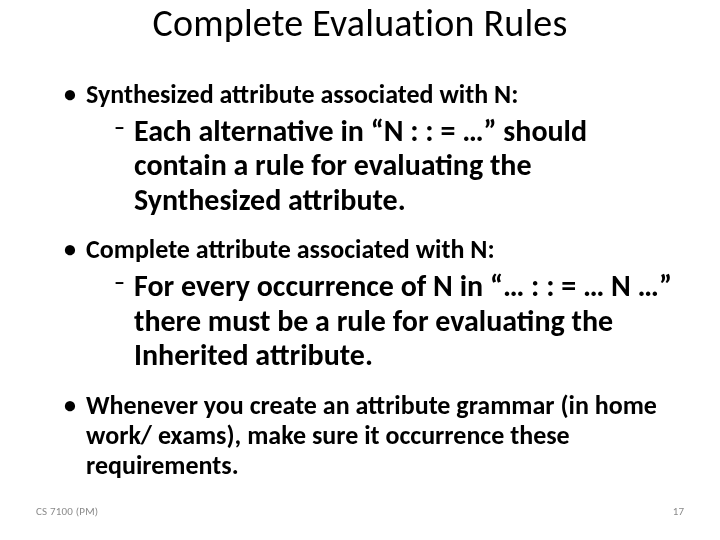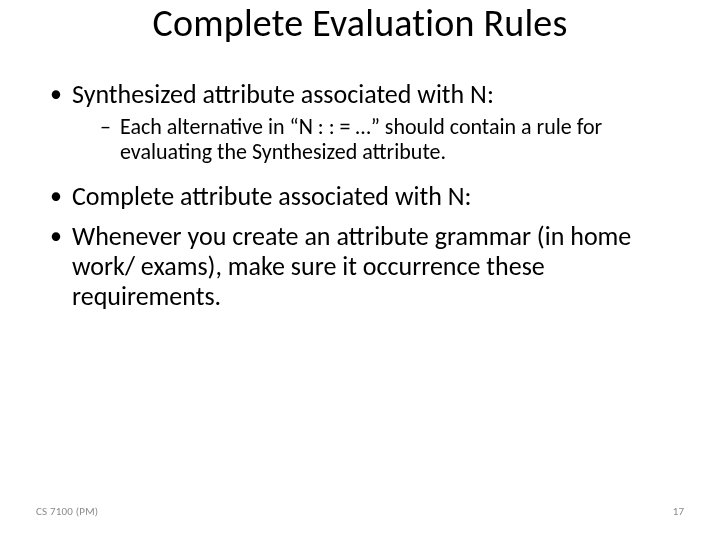--- a/index.html
+++ b/index.html
@@ -23,22 +23,23 @@
     font-size: 38px;
     font-weight: 400;
     letter-spacing: 0.2px;
     margin-bottom: 34px;
   }
   .content {
     padding: 0 34px 0 46px;
   }
   ul.level1 {
     list-style: none;
-    margin: 0;
+    margin: 14px;
     padding: 0;
+    font-weight: bold;
   }
   ul.level1 > li {
     position: relative;
     padding-left: 26px;
     font-size: 26px;
     line-height: 1.15;
     margin-bottom: 6px;
   }
   ul.level1 > li::before {
     content: "•";
@@ -49,21 +50,21 @@
     line-height: 1.15;
   }
   ul.level2 {
     list-style: none;
     margin: 4px 0 18px 0;
     padding: 0 0 0 28px;
   }
   ul.level2 > li {
     position: relative;
     padding-left: 20px;
-    font-size: 22px;
+    font-size: 30px;
     line-height: 1.15;
     margin-bottom: 2px;
   }
   ul.level2 > li::before {
     content: "–";
     position: absolute;
     left: 0;
     top: 0;
     font-size: 22px;
     line-height: 1.15;
@@ -98,20 +99,25 @@
         <span>Synthesized attribute associated with N:</span>
         <ul class="level2">
           <li>
             <span>Each alternative in “N : : = …” should contain a rule for evaluating the Synthesized attribute.</span>
           </li>
         </ul>
       </li>
 
       <li>
         <span>Complete attribute associated with N:</span>
+        <ul class="level2">
+          <li>
+            <span>For every occurrence of N in “… : : = … N …” there must be a rule for evaluating the Inherited attribute.</span>
+          </li>
+        </ul>
       </li>
 
       <li style="margin-top:10px;">
         <span>Whenever you create an attribute grammar (in home work/ exams), make sure it occurrence these requirements.</span>
       </li>
 
     </ul>
   </div>
 
   <div class="footer-left">CS 7100 (PM)</div>

